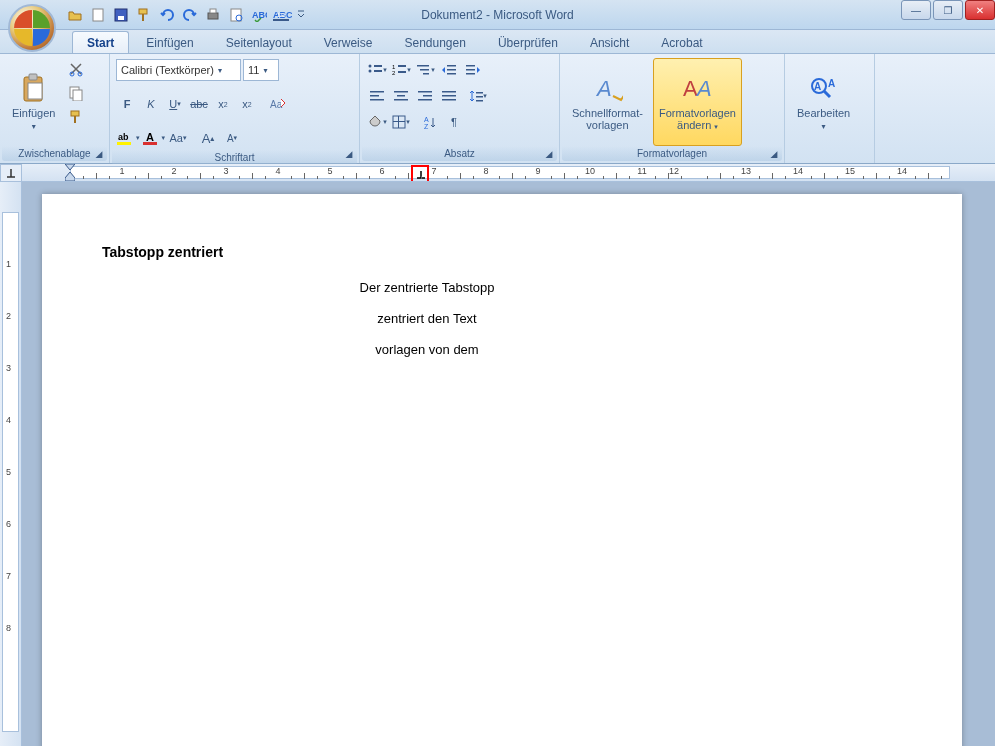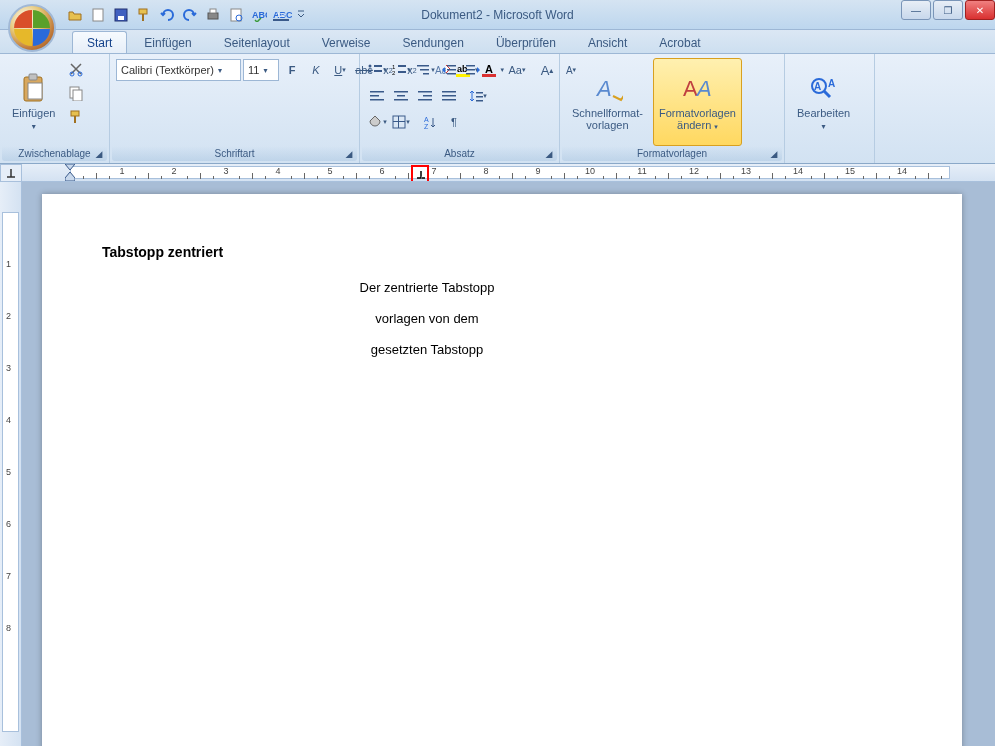--- a/index.html
+++ b/index.html
@@ -16,21 +16,21 @@
 
 
 .officebtn { position: absolute; left: 8px; top: 4px; width: 48px; height: 48px; border-radius: 50%; background: radial-gradient(circle at 35% 30%, #fff, #e6c878 40%, #c07838 70%, #8a4a1c); border: 2px solid #a0b8d6; z-index: 20; cursor:pointer; display:flex;align-items:center;justify-content:center;}
 .officebtn-inner { width:36px;height:36px;border-radius:50%;display:grid;grid-template-columns:1fr 1fr;grid-template-rows:1fr 1fr;gap:1px;overflow:hidden;}
 .ob-q{font-size:7px;display:flex;align-items:center;justify-content:center;color:#fff;font-weight:bold;}
 .ob-q:nth-child(1){background:#d94f2a;} .ob-q:nth-child(2){background:#5aa02a;} .ob-q:nth-child(3){background:#e6b82a;} .ob-q:nth-child(4){background:#2a6ad9;}
 
 
 .tabs { height: 24px; background: linear-gradient(#dbe7f4,#cddff0); display: flex; align-items: flex-end; padding-left: 72px; gap: 2px; border-bottom: 1px solid #9db7d5; }
 .tab { padding: 4px 14px 3px; font-size: 12px; color: #3b5a82; cursor: pointer; border: 1px solid transparent; border-bottom: none; border-radius: 3px 3px 0 0; }
-.tab.active { background: linear-gradient(#f6fafe,#e6eef8); border-color: #9db7d5; color: #15428b; }
+.tab.active { background: linear-gradient(#f6fafe,#e6eef8); border-color: #9db7d5; color: #15428b; font-weight: bold; }
 
 
 .ribbon { height: 110px; background: linear-gradient(#e8f0fa,#d2e2f2); display: flex; border-bottom: 1px solid #8aa8c8; }
 .group { border-right: 1px solid #b6cce2; padding: 4px 6px 2px; display: flex; flex-direction: column; justify-content: space-between; position: relative; }
 .group-label { font-size: 10px; color: #3b5a82; text-align: center; padding: 2px 0 2px; background: linear-gradient(rgba(255,255,255,0),rgba(160,190,220,0.4)); border-radius: 0 0 3px 3px; margin: 0 -4px; }
 .group-body { flex: 1; display: flex; gap: 4px; }
 .dlg-launcher { position: absolute; bottom: 3px; right: 4px; width: 12px; height: 12px; font-size: 9px; color: #3b5a82; cursor:pointer; display:flex;align-items:center;justify-content:center;}
 
 .bigbtn { display: flex; flex-direction: column; align-items: center; justify-content: center; padding: 2px 6px; border-radius: 3px; cursor: pointer; font-size: 11px; color: #3b5a82; }
 .bigbtn.highlighted { background: linear-gradient(#fff0b0,#ffd860); border: 1px solid #d8a020; padding: 1px 5px; }
@@ -207,21 +207,21 @@
               <rect x="6" y="7" width="2" height="7" fill="#a07020"></rect>
             </svg>
           </div>
       </div>
     </div>
     <div class="group-label">Zwischenablage</div>
     <div class="dlg-launcher">◢</div>
   </div>
 
   <div class="group" style="width:250px;">
-    <div style="display:flex;gap:2px;">
+    <div style="display:flex;flex-direction:column;gap:10px;">
       <div class="smallrow">
         <div class="fontbox name">
             <span>Calibri (Textkörper)</span>
             <span class="dd-arrow">▾</span>
           </div>
         <div class="fontbox size">
             <span>11</span>
             <span class="dd-arrow">▾</span>
           </div>
       </div>
@@ -502,21 +502,21 @@
         <div class="ruler-tick" style="left: 442px; height: 6px;"></div>
         <div class="ruler-tick" style="left: 455px; height: 3px;"></div>
         <div class="ruler-num" style="left: 520px;">10</div>
         <div class="ruler-tick" style="left: 481px; height: 3px;"></div>
         <div class="ruler-tick" style="left: 494px; height: 6px;"></div>
         <div class="ruler-tick" style="left: 507px; height: 3px;"></div>
         <div class="ruler-num" style="left: 572px;">11</div>
         <div class="ruler-tick" style="left: 533px; height: 3px;"></div>
         <div class="ruler-tick" style="left: 546px; height: 6px;"></div>
         <div class="ruler-tick" style="left: 559px; height: 3px;"></div>
-        <div class="ruler-num" style="left: 624px;">12</div>
+        <div class="ruler-num" style="left: 604px;">12</div>
         <div class="ruler-tick" style="left: 585px; height: 3px;"></div>
         <div class="ruler-tick" style="left: 598px; height: 6px;"></div>
         <div class="ruler-tick" style="left: 611px; height: 3px;"></div>
         <div class="ruler-num" style="left: 676px;">13</div>
         <div class="ruler-tick" style="left: 637px; height: 3px;"></div>
         <div class="ruler-tick" style="left: 650px; height: 6px;"></div>
         <div class="ruler-tick" style="left: 663px; height: 3px;"></div>
         <div class="ruler-num" style="left: 728px;">14</div>
         <div class="ruler-tick" style="left: 689px; height: 3px;"></div>
         <div class="ruler-tick" style="left: 702px; height: 6px;"></div>
@@ -547,17 +547,17 @@
         <div class="ruler-v-num" style="top: 312px;">6</div>
         <div class="ruler-v-num" style="top: 364px;">7</div>
         <div class="ruler-v-num" style="top: 416px;">8</div>
       </div>
   </div>
 
   <div class="docarea">
     <div class="page">
       <div class="doc-heading">Tabstopp zentriert</div>
       <div class="doc-line">Der zentrierte Tabstopp</div>
+      <div class="doc-line">zentriert den Text</div>
       <div class="doc-line">vorlagen von dem</div>
-      <div class="doc-line">gesetzten Tabstopp</div>
     </div>
   </div>
 </div>
 
 </body></html>

